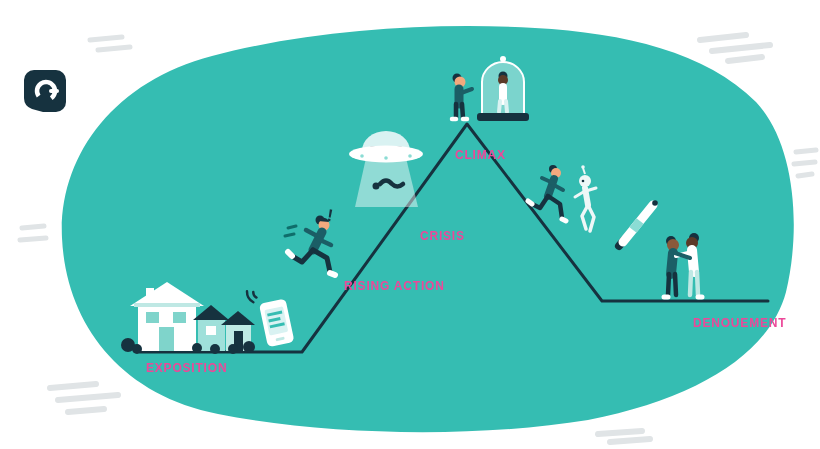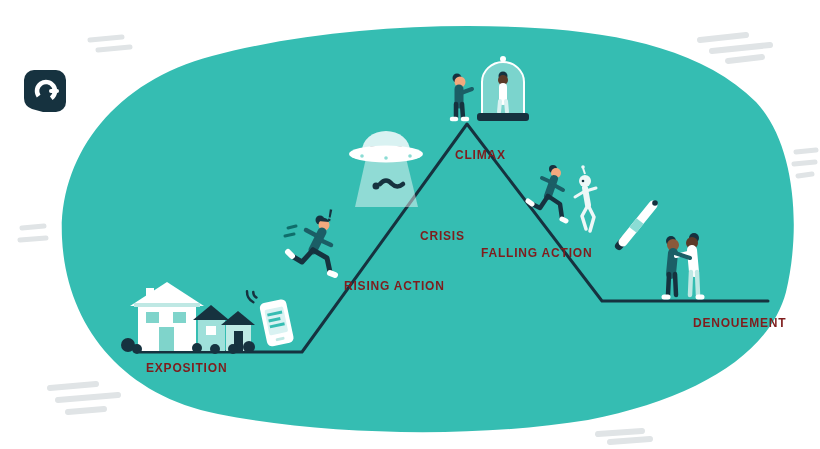--- a/index.html
+++ b/index.html
@@ -10,21 +10,21 @@
     overflow:hidden;
     font-family:"Liberation Sans", sans-serif;
   }
   .scene-svg{position:absolute;left:0;top:0;}
   .stage-label{
     position:absolute;
     font-family:"Liberation Sans", sans-serif;
     font-weight:bold;
     font-size:12px;
     letter-spacing:0.8px;
-    color:#7f1d1d;
+    color:#ec4899;
     white-space:nowrap;
     user-select:none;
   }
   .lbl-exposition{left:146px;top:361px;}
   .lbl-inciting{left:303px;top:327px;}
   .lbl-rising{left:344px;top:279px;}
   .lbl-crisis{left:386px;top:229px;margin-left:34px;}
   .lbl-climax{left:455px;top:148px;}
   .lbl-falling{left:481px;top:246px;}
   .lbl-denouement{left:645px;top:316px;margin-left:48px;}
@@ -211,18 +211,17 @@
       <line x1="698" y1="297" x2="702" y2="297" stroke="#ffffff" stroke-width="5" stroke-linecap="round"></line>
       <line x1="676" y1="256" x2="692" y2="252" stroke="#ffffff" stroke-width="4" stroke-linecap="round"></line>
       <line x1="690" y1="258" x2="675" y2="253" stroke="#1b5e66" stroke-width="4" stroke-linecap="round"></line>
     </g>
   </svg>
 
   <div class="stage-label lbl-exposition">EXPOSITION</div>
   <div class="stage-label lbl-rising">RISING ACTION</div>
   <div class="stage-label lbl-crisis">CRISIS</div>
   <div class="stage-label lbl-climax">CLIMAX</div>
-  <div class="stage-label lbl-falling">FALLING ACTION</div>
   <div class="stage-label lbl-denouement">DENOUEMENT</div>
 
   <div class="exclaim">!</div>
 
 </div>
 
 </body></html>

